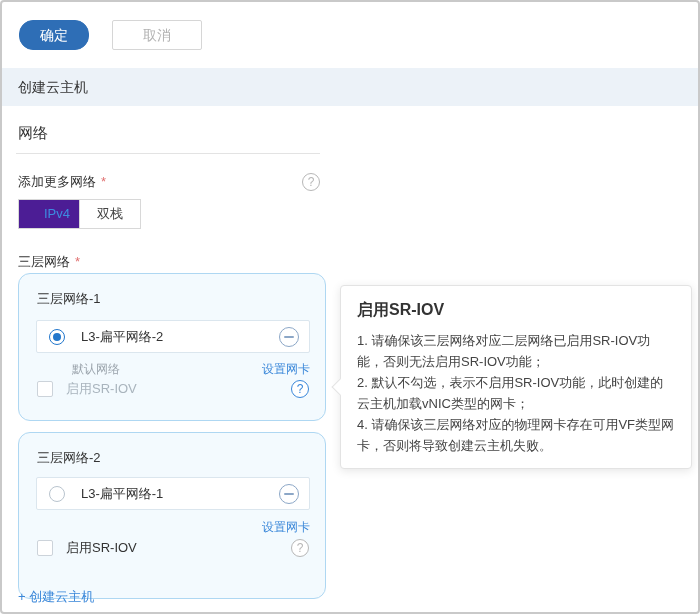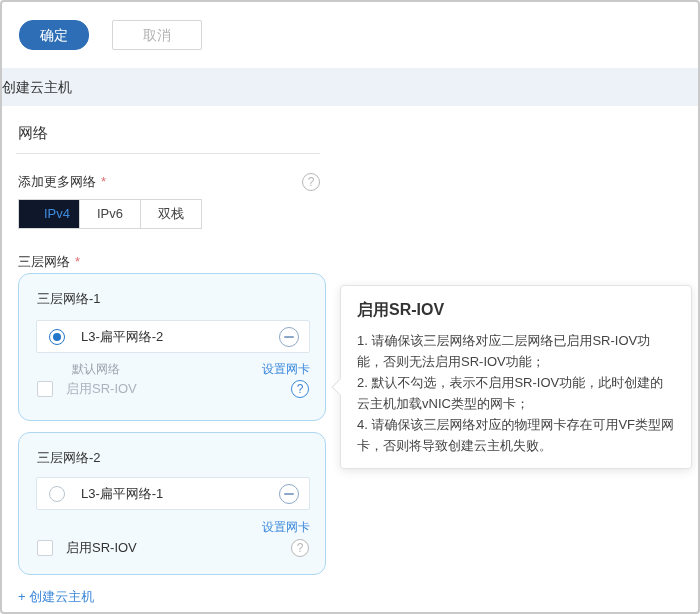--- a/index.html
+++ b/index.html
@@ -15,21 +15,21 @@
     border-radius:14px; cursor:pointer; text-align:center; line-height:28px;
   }
   .btn-cancel {
     position:absolute; top:18px; left:110px; width:90px; height:30px;
     background:#fff; color:#b2b2b2; font-size:14px; border:1px solid #d6d6d6;
     border-radius:2px; cursor:pointer; text-align:center; line-height:28px;
   }
   
   .page-header {
     position:absolute; top:66px; left:0; right:0; height:38px;
-    background:#ecf2f8; color:#333; font-size:14px; line-height:38px; 
+    background:#ecf2f8; color:#333; font-size:14px; line-height:38px; padding-left:16px;
   }
   .section-title { position:absolute; top:122px; left:16px; font-size:15px; color:#333; }
   .section-divider { position:absolute; top:151px; left:14px; width:304px; height:1px; background:#e3e3e3; }
 
   .field-row { position:absolute; left:16px; width:302px; }
   .field-label { font-size:13px; color:#333; }
   .req { color:#e07070; margin-left:5px; font-size:13px; }
 
   .help-icon {
     display:inline-block; width:18px; height:18px; border-radius:50%;
@@ -40,30 +40,30 @@
 
   .addr-row { top:170px; display:flex; justify-content:space-between; align-items:center; }
 
   .tabs { position:absolute; top:197px; left:16px; display:flex; }
   .tab {
     width:62px; height:30px; background:#fff; border:1px solid #d8d8d8;
     font-size:13px; color:#444; text-align:center; line-height:28px; cursor:pointer;
     margin-left:-1px;
   }
   .tab:first-child { margin-left:0; }
-  .tab.selected { background:#0f172a; color:#3d8be0; border-color:#d8d8d8; z-index:1;padding-left:16px; }
+  .tab.selected { background:#4c1d95; color:#3d8be0; border-color:#d8d8d8; z-index:1;padding-left:16px; }
 
   .l3-label { top:250px; }
 
   .net-box {
     position:absolute; left:16px; width:308px;
     background:#f3fafe; border:1px solid #aed7f2; border-radius:12px;
   }
   .net-box.box1 { top:271px; height:148px; }
-  .net-box.box2 { top:430px; height:143px; }
+  .net-box.box2 { top:430px; height:167px; }
   .net-box .box-title { position:absolute; top:16px; left:18px; font-size:13px; color:#333; }
   .net-row {
     position:absolute; left:17px; width:274px; height:33px;
     background:#fff; border:1px solid #dbe6ee; border-radius:2px;
     display:flex; align-items:center; padding:0 10px; cursor:pointer;
   }
   .box1 .net-row { top:46px; }
   .box2 .net-row { top:44px; }
   .radio {
     width:16px; height:16px; border-radius:50%; border:1px solid #b9c4ce; background:#fff;
@@ -130,21 +130,20 @@
 
   <div class="field-row addr-row">
     <span>
       <span class="field-label">添加更多网络</span><span class="req">*</span>
     </span>
     <span class="help-icon">?</span>
   </div>
 
   <div class="tabs">
     <div class="tab selected">IPv4</div>
-    <div class="tab">IPv6</div>
     <div class="tab">双栈</div>
   </div>
 
   <div class="field-row l3-label">
     <span class="field-label">三层网络</span><span class="req">*</span>
   </div>
 
   <div class="net-box box1">
     <div class="box-title">三层网络-1</div>
     <div class="net-row">

